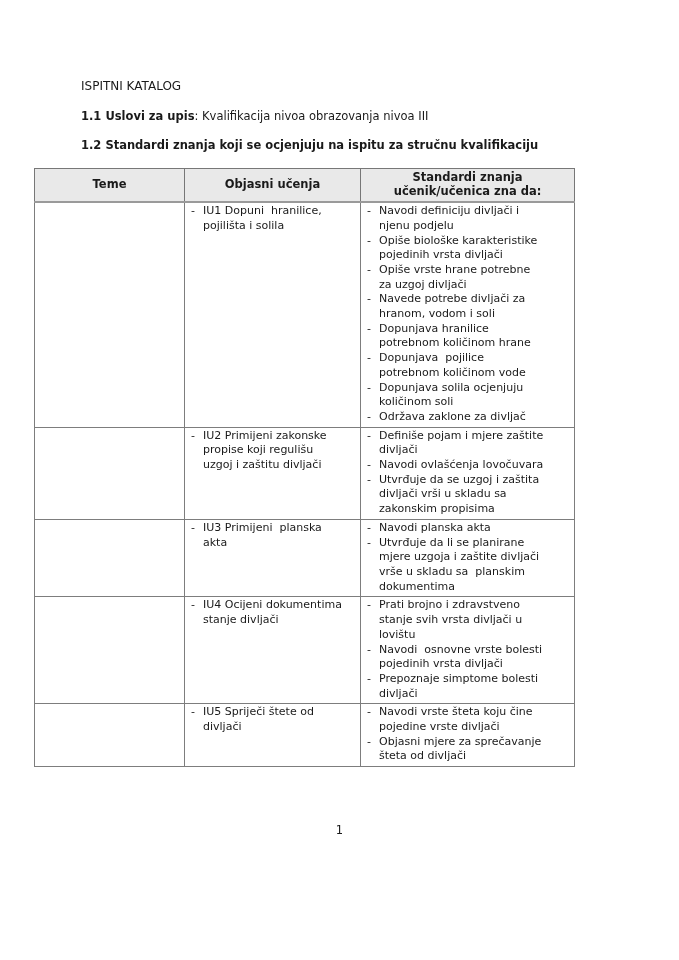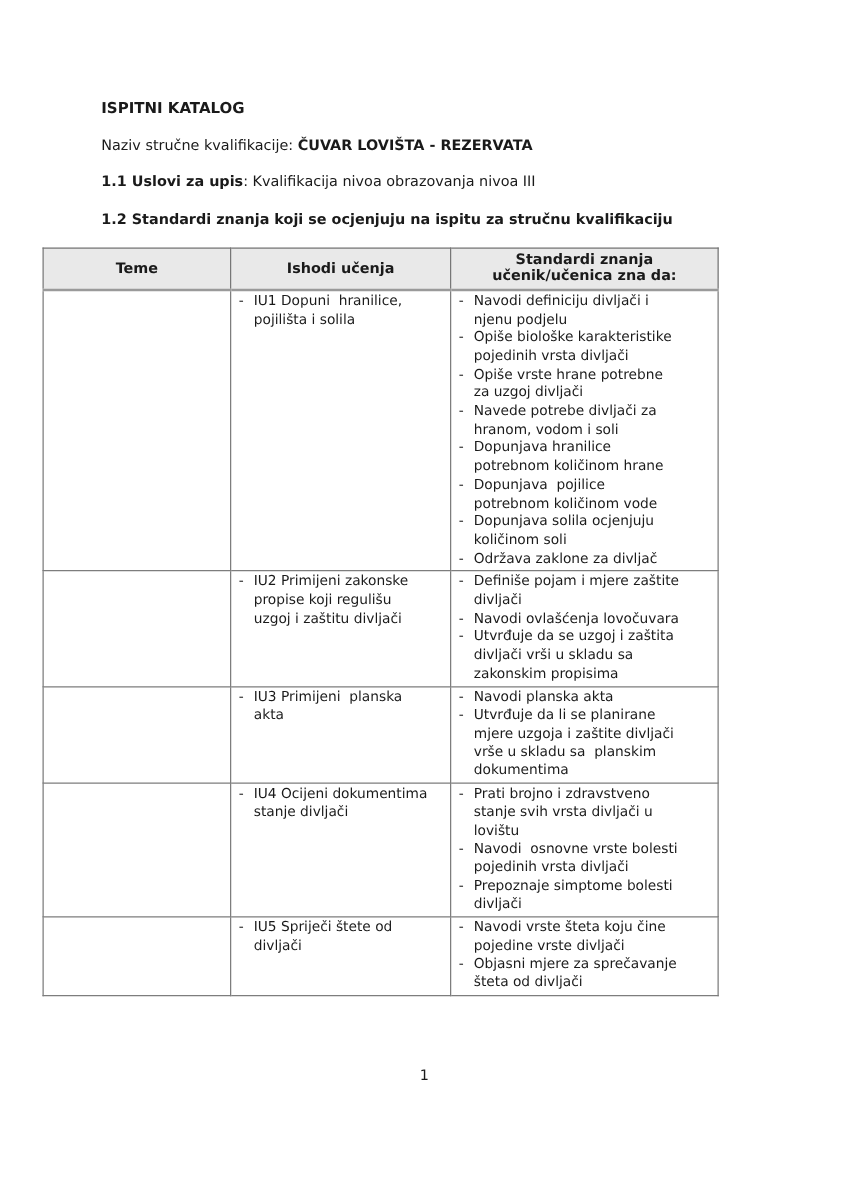--- a/index.html
+++ b/index.html
@@ -17,21 +17,21 @@
     font-size: 11.5px;
     line-height: 14.7px;
     box-sizing: border-box;
     padding-top: 79px;
     overflow: hidden;
   }
   .para {
     margin: 0 0 15px 81px;
   }
   .title {
-    font-weight: bold;
+    font-weight: normal;
     font-size: 12px;
   }
   .b { font-weight: bold; }
   .h-bold {
     font-weight: bold;
   }
   table.standards {
     border-collapse: collapse;
     table-layout: fixed;
     width: 540px;
@@ -76,38 +76,37 @@
     font-size: 11.5px;
   }
 </style>
 </head>
 <body>
 
 <div class="page">
 
   <p class="para title">ISPITNI KATALOG</p>
 
-  <p class="para"><span>Naziv stručne kvalifikacije: </span><span class="b">ČUVAR LOVIŠTA - REZERVATA</span></p>
 
 
 
   <p class="para"><span class="b">1.1 Uslovi za upis</span><span>: Kvalifikacija nivoa obrazovanja nivoa III</span></p>
 
   <p class="para h-bold">1.2 Standardi znanja koji se ocjenjuju na ispitu za stručnu kvalifikaciju</p>
 
   <table class="standards">
     <colgroup>
       <col class="c1">
         <col class="c2">
         <col class="c3">
     </colgroup>
     <thead>
       <tr>
         <th>Teme</th>
-        <th>Ishodi učenja</th>
+        <th>Objasni učenja</th>
         <th>Standardi znanja
 učenik/učenica zna da:</th>
       </tr>
     </thead>
     <tbody>
         <tr>
           <td></td>
           <td>
             <div class="bullet">
               <span class="dash">-</span>

